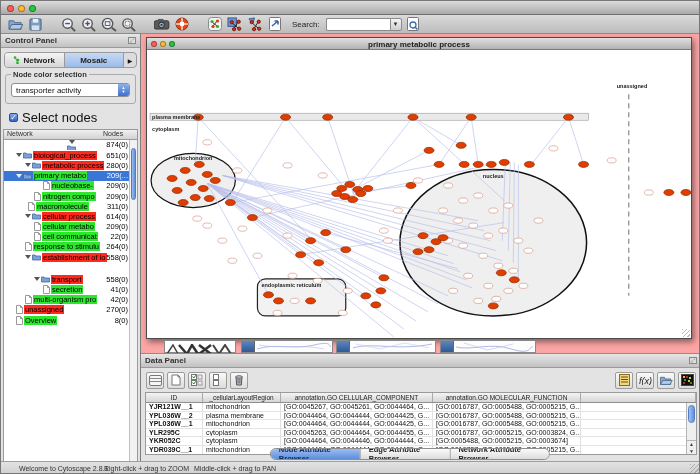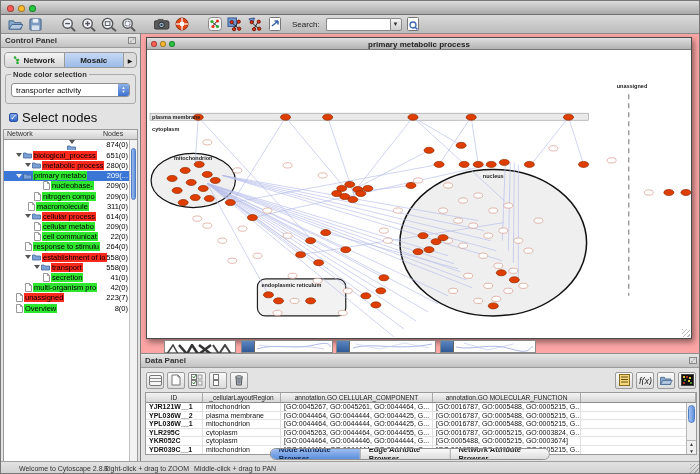--- a/index.html
+++ b/index.html
@@ -359,21 +359,21 @@
             <span class="val">264(0)</span>
           </div>
           <div class="tree-row" style="padding-left: 21px;">
             <span class="tri"></span>
             <svg width="9" height="8" viewBox="0 0 9 8" style="flex:none;margin-right:1px">
               <path d="M0.5 7 L0.5 2 L3 2 L3.8 3 L8.5 3 L8.5 7 Z" fill="#7ba2d6" stroke="#46689a" stroke-width="0.8"></path>
             </svg>
             <span class="lbl red">establishment of lo</span>
             <span class="val">558(0)</span>
           </div>
-          <div class="tree-row" style="padding-left: 30px;">
+          <div class="tree-row" style="padding-left: 30px; margin-top: 12px;">
             <span class="tri"></span>
             <svg width="9" height="8" viewBox="0 0 9 8" style="flex:none;margin-right:1px">
               <path d="M0.5 7 L0.5 2 L3 2 L3.8 3 L8.5 3 L8.5 7 Z" fill="#7ba2d6" stroke="#46689a" stroke-width="0.8"></path>
             </svg>
             <span class="lbl red">transport</span>
             <span class="val">558(0)</span>
           </div>
           <div class="tree-row" style="padding-left: 39px;">
             <svg width="7" height="9" viewBox="0 0 7 9" style="flex:none;margin-right:1px">
               <path d="M0.5 0.5 L4.5 0.5 L6.5 2.5 L6.5 8.5 L0.5 8.5 Z" fill="#fff" stroke="#999"></path>
@@ -389,21 +389,21 @@
             </svg>
             <span class="lbl green">multi-organism pro</span>
             <span class="val">42(0)</span>
           </div>
           <div class="tree-row" style="padding-left: 12px;">
             <svg width="7" height="9" viewBox="0 0 7 9" style="flex:none;margin-right:1px">
               <path d="M0.5 0.5 L4.5 0.5 L6.5 2.5 L6.5 8.5 L0.5 8.5 Z" fill="#fff" stroke="#999"></path>
               <path d="M4.5 0.5 L4.5 2.5 L6.5 2.5" fill="none" stroke="#999"></path>
             </svg>
             <span class="lbl red">unassigned</span>
-            <span class="val">223(7)</span>
+            <span class="val">270(0)</span>
           </div>
           <div class="tree-row" style="padding-left: 12px;">
             <svg width="7" height="9" viewBox="0 0 7 9" style="flex:none;margin-right:1px">
               <path d="M0.5 0.5 L4.5 0.5 L6.5 2.5 L6.5 8.5 L0.5 8.5 Z" fill="#fff" stroke="#999"></path>
               <path d="M4.5 0.5 L4.5 2.5 L6.5 2.5" fill="none" stroke="#999"></path>
             </svg>
             <span class="lbl green">Overview</span>
             <span class="val">8(0)</span>
           </div>
         </div>

